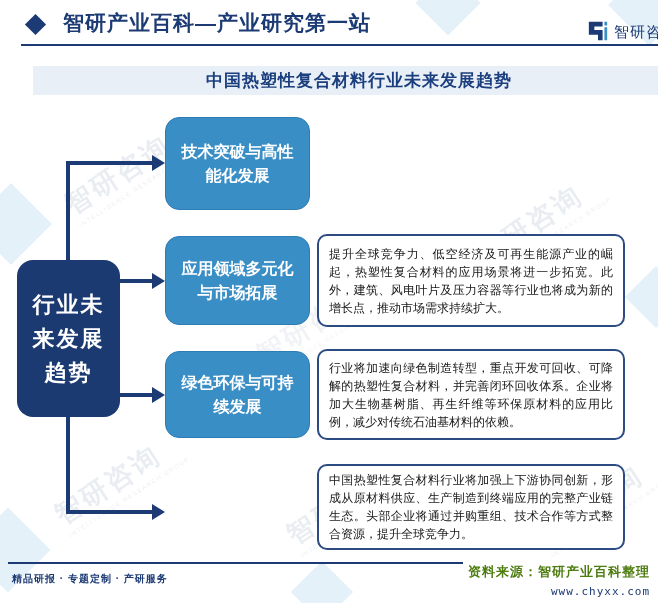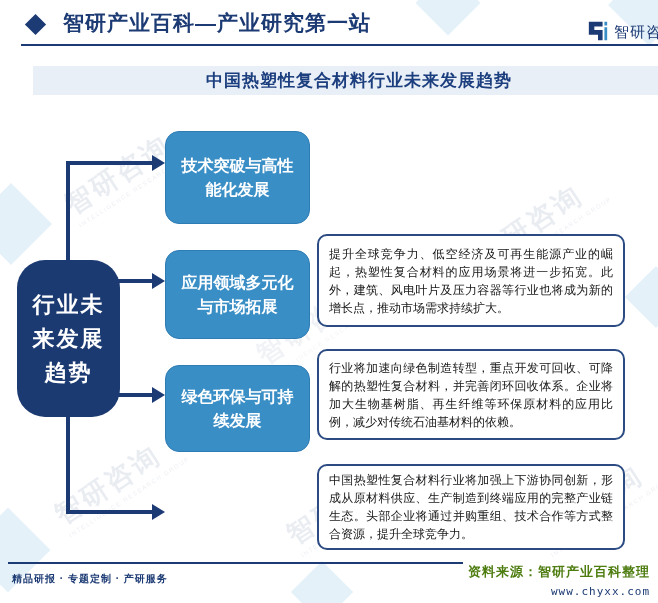--- a/index.html
+++ b/index.html
@@ -48,32 +48,32 @@
   .trunk { position: absolute; left: 66px; top: 161px; width: 4px; height: 353px; background: #1c3a74; z-index: 1; }
   .branch { position: absolute; left: 66px; width: 88px; height: 4px; background: #1c3a74; z-index: 1; }
   .arrowhead {
     position: absolute; left: 152px; width: 0; height: 0; z-index: 1;
     border-top: 8px solid transparent; border-bottom: 8px solid transparent;
     border-left: 13px solid #1c3a74;
   }
   
   .center-node {
     position: absolute; left: 17px; top: 260px; width: 103px; height: 157px;
-    background: #1c3a72; border-radius: 28px; z-index: 2;
+    background: #1c3a72; border-radius: 16px; z-index: 2;
     display: flex; align-items: center; justify-content: center;
     color: #ffffff; font-size: 22px; font-weight: bold; line-height: 34px;
     letter-spacing: 2px; text-align: center; padding: 0 13px;
   }
   
   .label-box {
     position: absolute; left: 165px; width: 145px; z-index: 2;
     background: #3a8ec6; border: 1px solid #2e7cb4; border-radius: 14px;
     display: flex; align-items: center; justify-content: center;
     color: #ffffff; font-size: 16px; font-weight: bold; line-height: 24px;
-    text-align: center; padding: 0 10px; margin-top: 14px;
+    text-align: center; padding: 0 10px;
   }
   .desc-box {
     position: absolute; left: 317px; width: 308px; z-index: 2;
     background: #ffffff; border: 2px solid #2b4b82; border-radius: 10px;
     display: flex; align-items: center; padding: 6px 10px;
     font-size: 12px; line-height: 18px; color: #161616; text-align: justify;
   }
   
   .footer-rule { position: absolute; left: 8px; top: 562px; width: 455px; height: 2px; background: #1c3a74; z-index: 2; }
   .footer-services {

